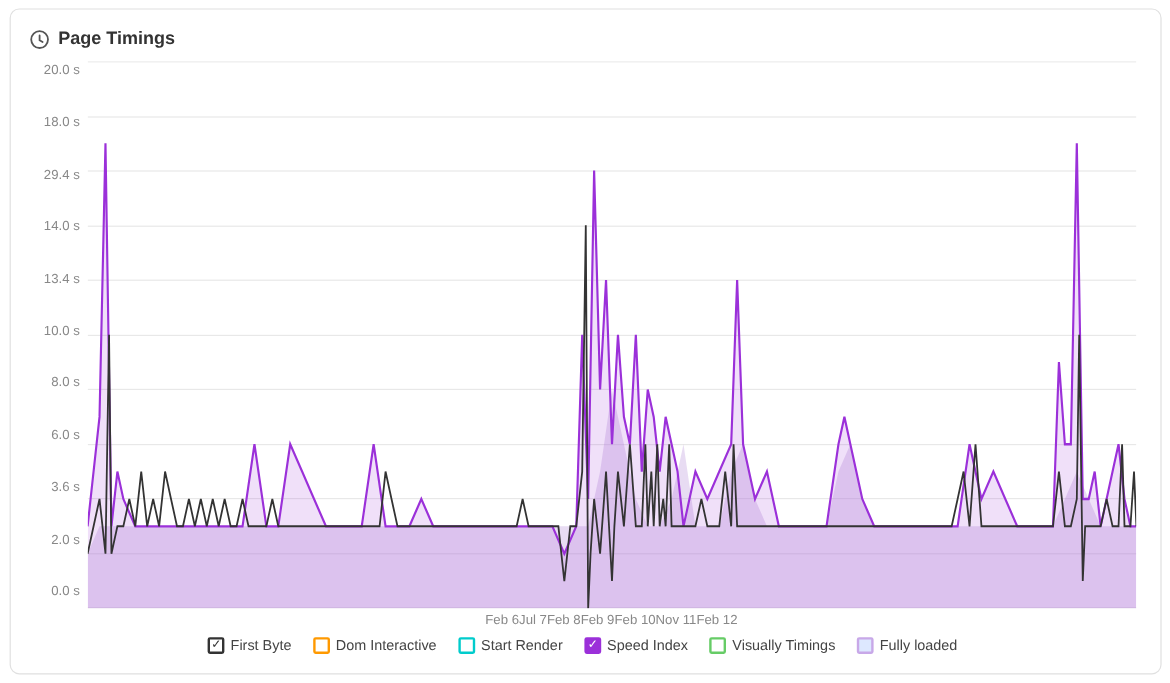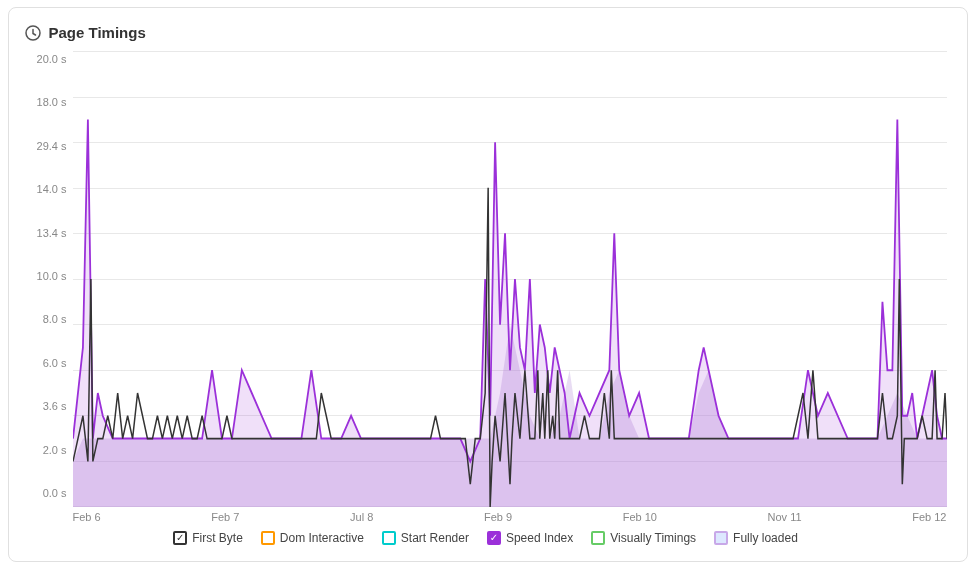--- a/index.html
+++ b/index.html
@@ -74,21 +74,21 @@
       background: #e8e8e8;
     }
     svg.plot {
       position: absolute;
       top: 0; left: 0;
       width: 100%;
       height: 100%;
     }
     .x-axis {
       display: flex;
-      justify-content: space-between;
+      justify-content: center;
       padding-top: 4px;
       padding-right: 0;
     }
     .x-label {
       font-size: 11px;
       color: #888;
     }
     .legend {
       display: flex;
       align-items: center;
@@ -236,22 +236,22 @@
             655,357 660,357 665,357 670,357 675,357 680,357 685,357 690,357 695,357 700,357
             705,357 710,357 715,357 720,357 725,357 730,336 735,315 740,357 745,294 750,357
             755,357 760,357 765,357 770,357 775,357 780,357 785,357 790,357 795,357 800,357
             805,357 810,357 815,315 820,357 825,357 830,336 832,210 835,399 837,357 840,357
             845,357 850,357 855,336 860,357 865,357 868,294 870,357 875,357 878,315 880,357" fill="none" stroke="#333333" stroke-width="1.5"></polyline>
         </svg>
       </div>
 
       <div class="x-axis">
         <span class="x-label">Feb 6</span>
-        <span class="x-label">Feb 7</span>
-        <span class="x-label">Jul 8</span>
+        <span class="x-label">Jul 7</span>
+        <span class="x-label">Feb 8</span>
         <span class="x-label">Feb 9</span>
         <span class="x-label">Feb 10</span>
         <span class="x-label">Nov 11</span>
         <span class="x-label">Feb 12</span>
       </div>
     </div>
   </div>
 
   <div class="legend">
 

